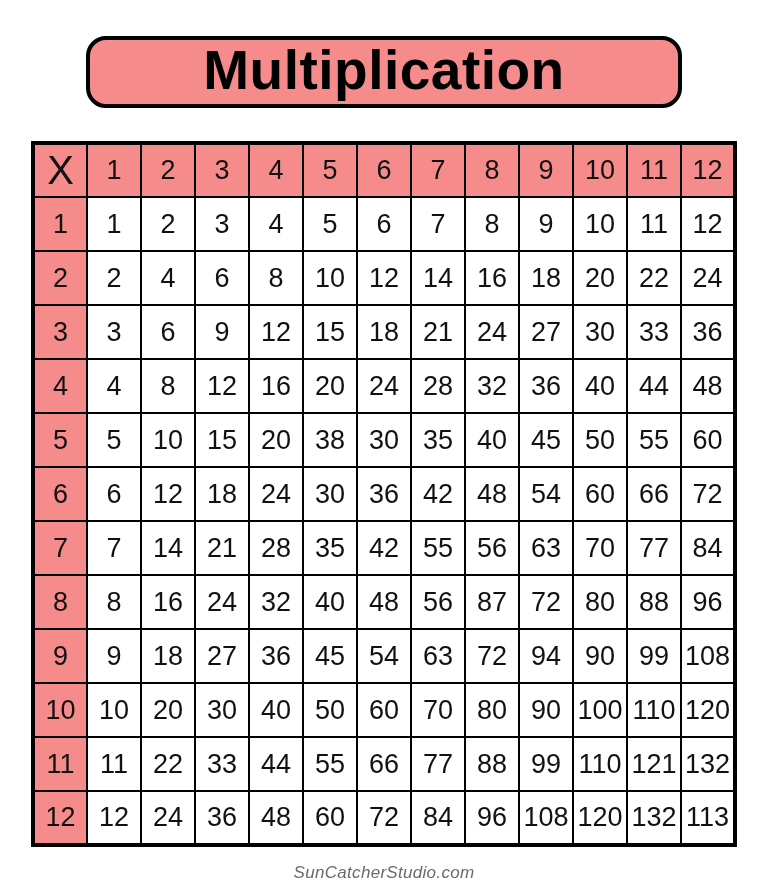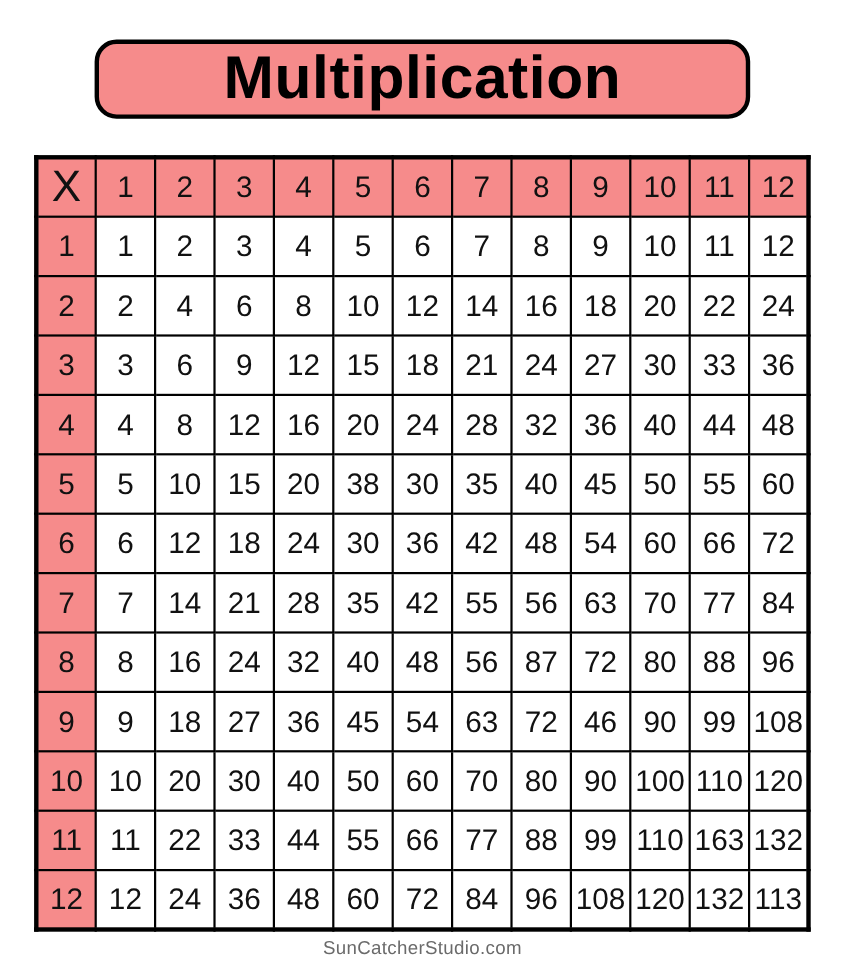--- a/index.html
+++ b/index.html
@@ -61,25 +61,26 @@
     color: #111111;
     background: var(--cell-bg);
   }
   table.mult-table th {
     background: var(--header-fill);
   }
   table.mult-table th.x-cell {
     font-size: 40px;
   }
   .footer {
-    margin-top: 5px;
+    margin-top: 16px;
     text-align: center;
     font-size: 17px;
     color: var(--footer-text);
     letter-spacing: 0.3px;
+    font-style: italic;
   }
 </style>
 </head>
 <body>
 
 <div class="page">
 
   <div class="title-box">
     <span class="title-text">Multiplication</span>
   </div>
@@ -226,21 +227,21 @@
         <tr>
           <th>9</th>
           <td>9</td>
           <td>18</td>
           <td>27</td>
           <td>36</td>
           <td>45</td>
           <td>54</td>
           <td>63</td>
           <td>72</td>
-          <td>46</td>
+          <td>94</td>
           <td>90</td>
           <td>99</td>
           <td>108</td>
         </tr>
         <tr>
           <th>10</th>
           <td>10</td>
           <td>20</td>
           <td>30</td>
           <td>40</td>
@@ -258,21 +259,21 @@
           <td>11</td>
           <td>22</td>
           <td>33</td>
           <td>44</td>
           <td>55</td>
           <td>66</td>
           <td>77</td>
           <td>88</td>
           <td>99</td>
           <td>110</td>
-          <td>163</td>
+          <td>121</td>
           <td>132</td>
         </tr>
         <tr>
           <th>12</th>
           <td>12</td>
           <td>24</td>
           <td>36</td>
           <td>48</td>
           <td>60</td>
           <td>72</td>

